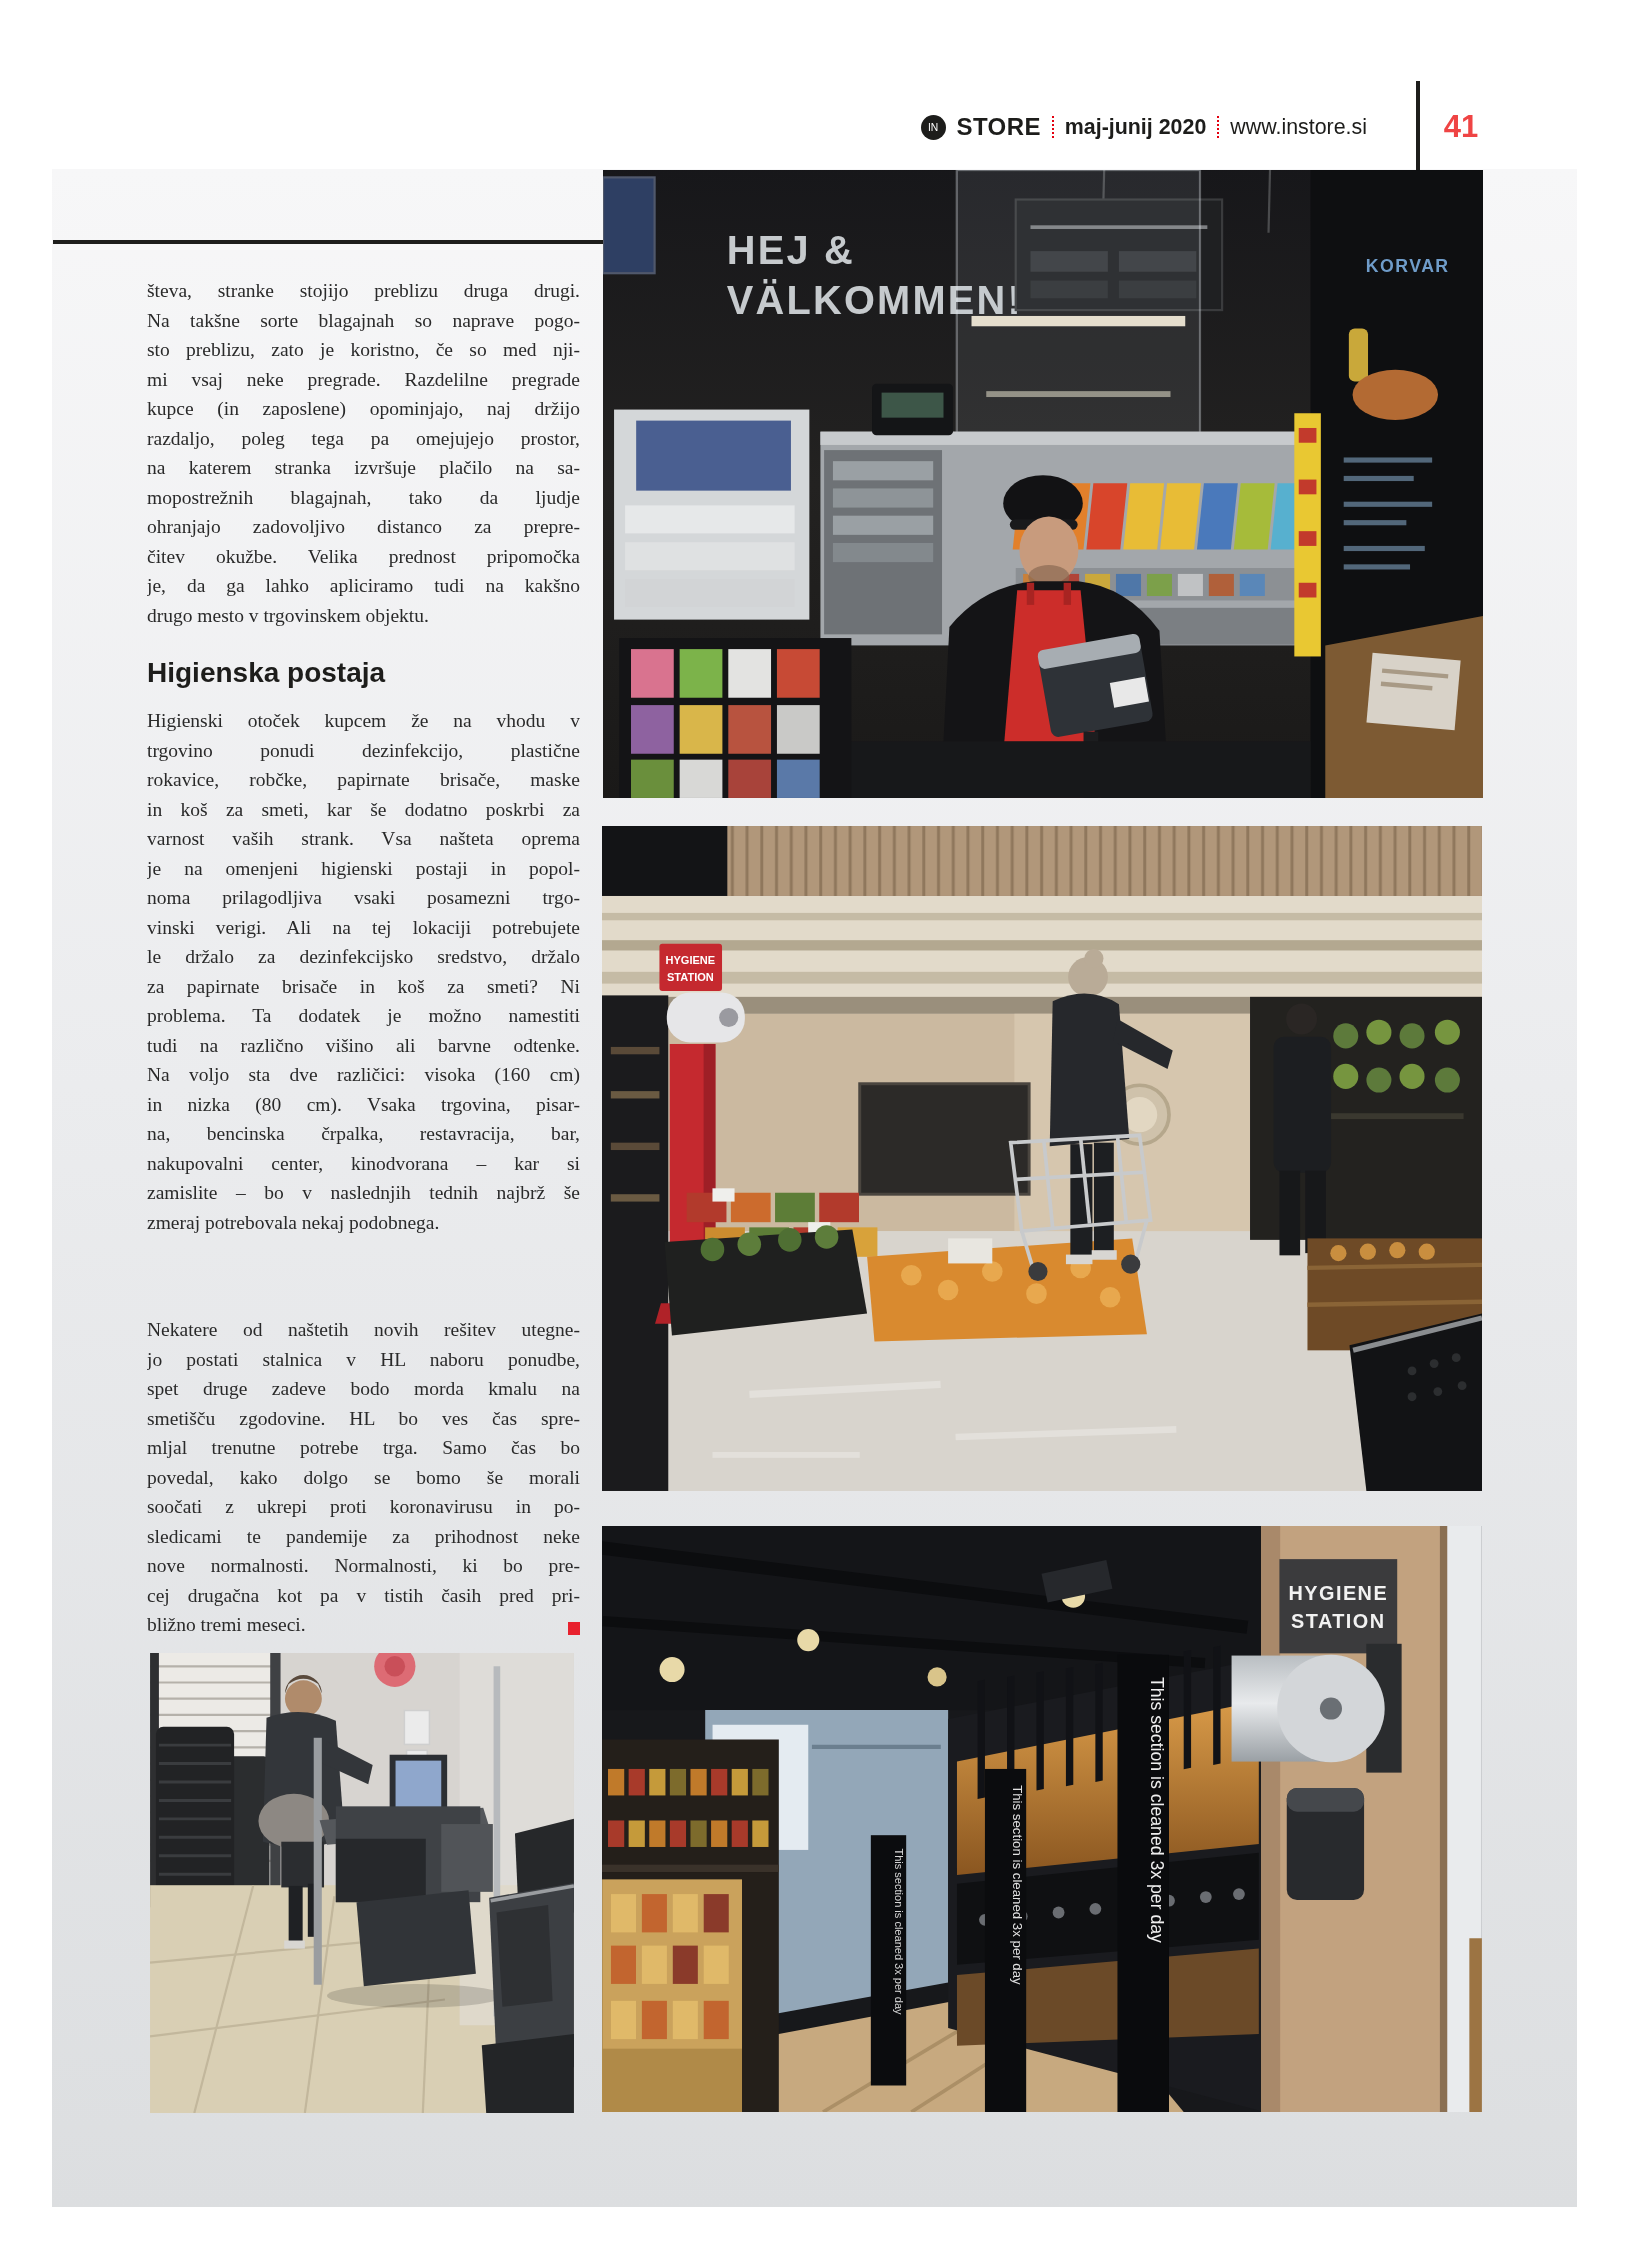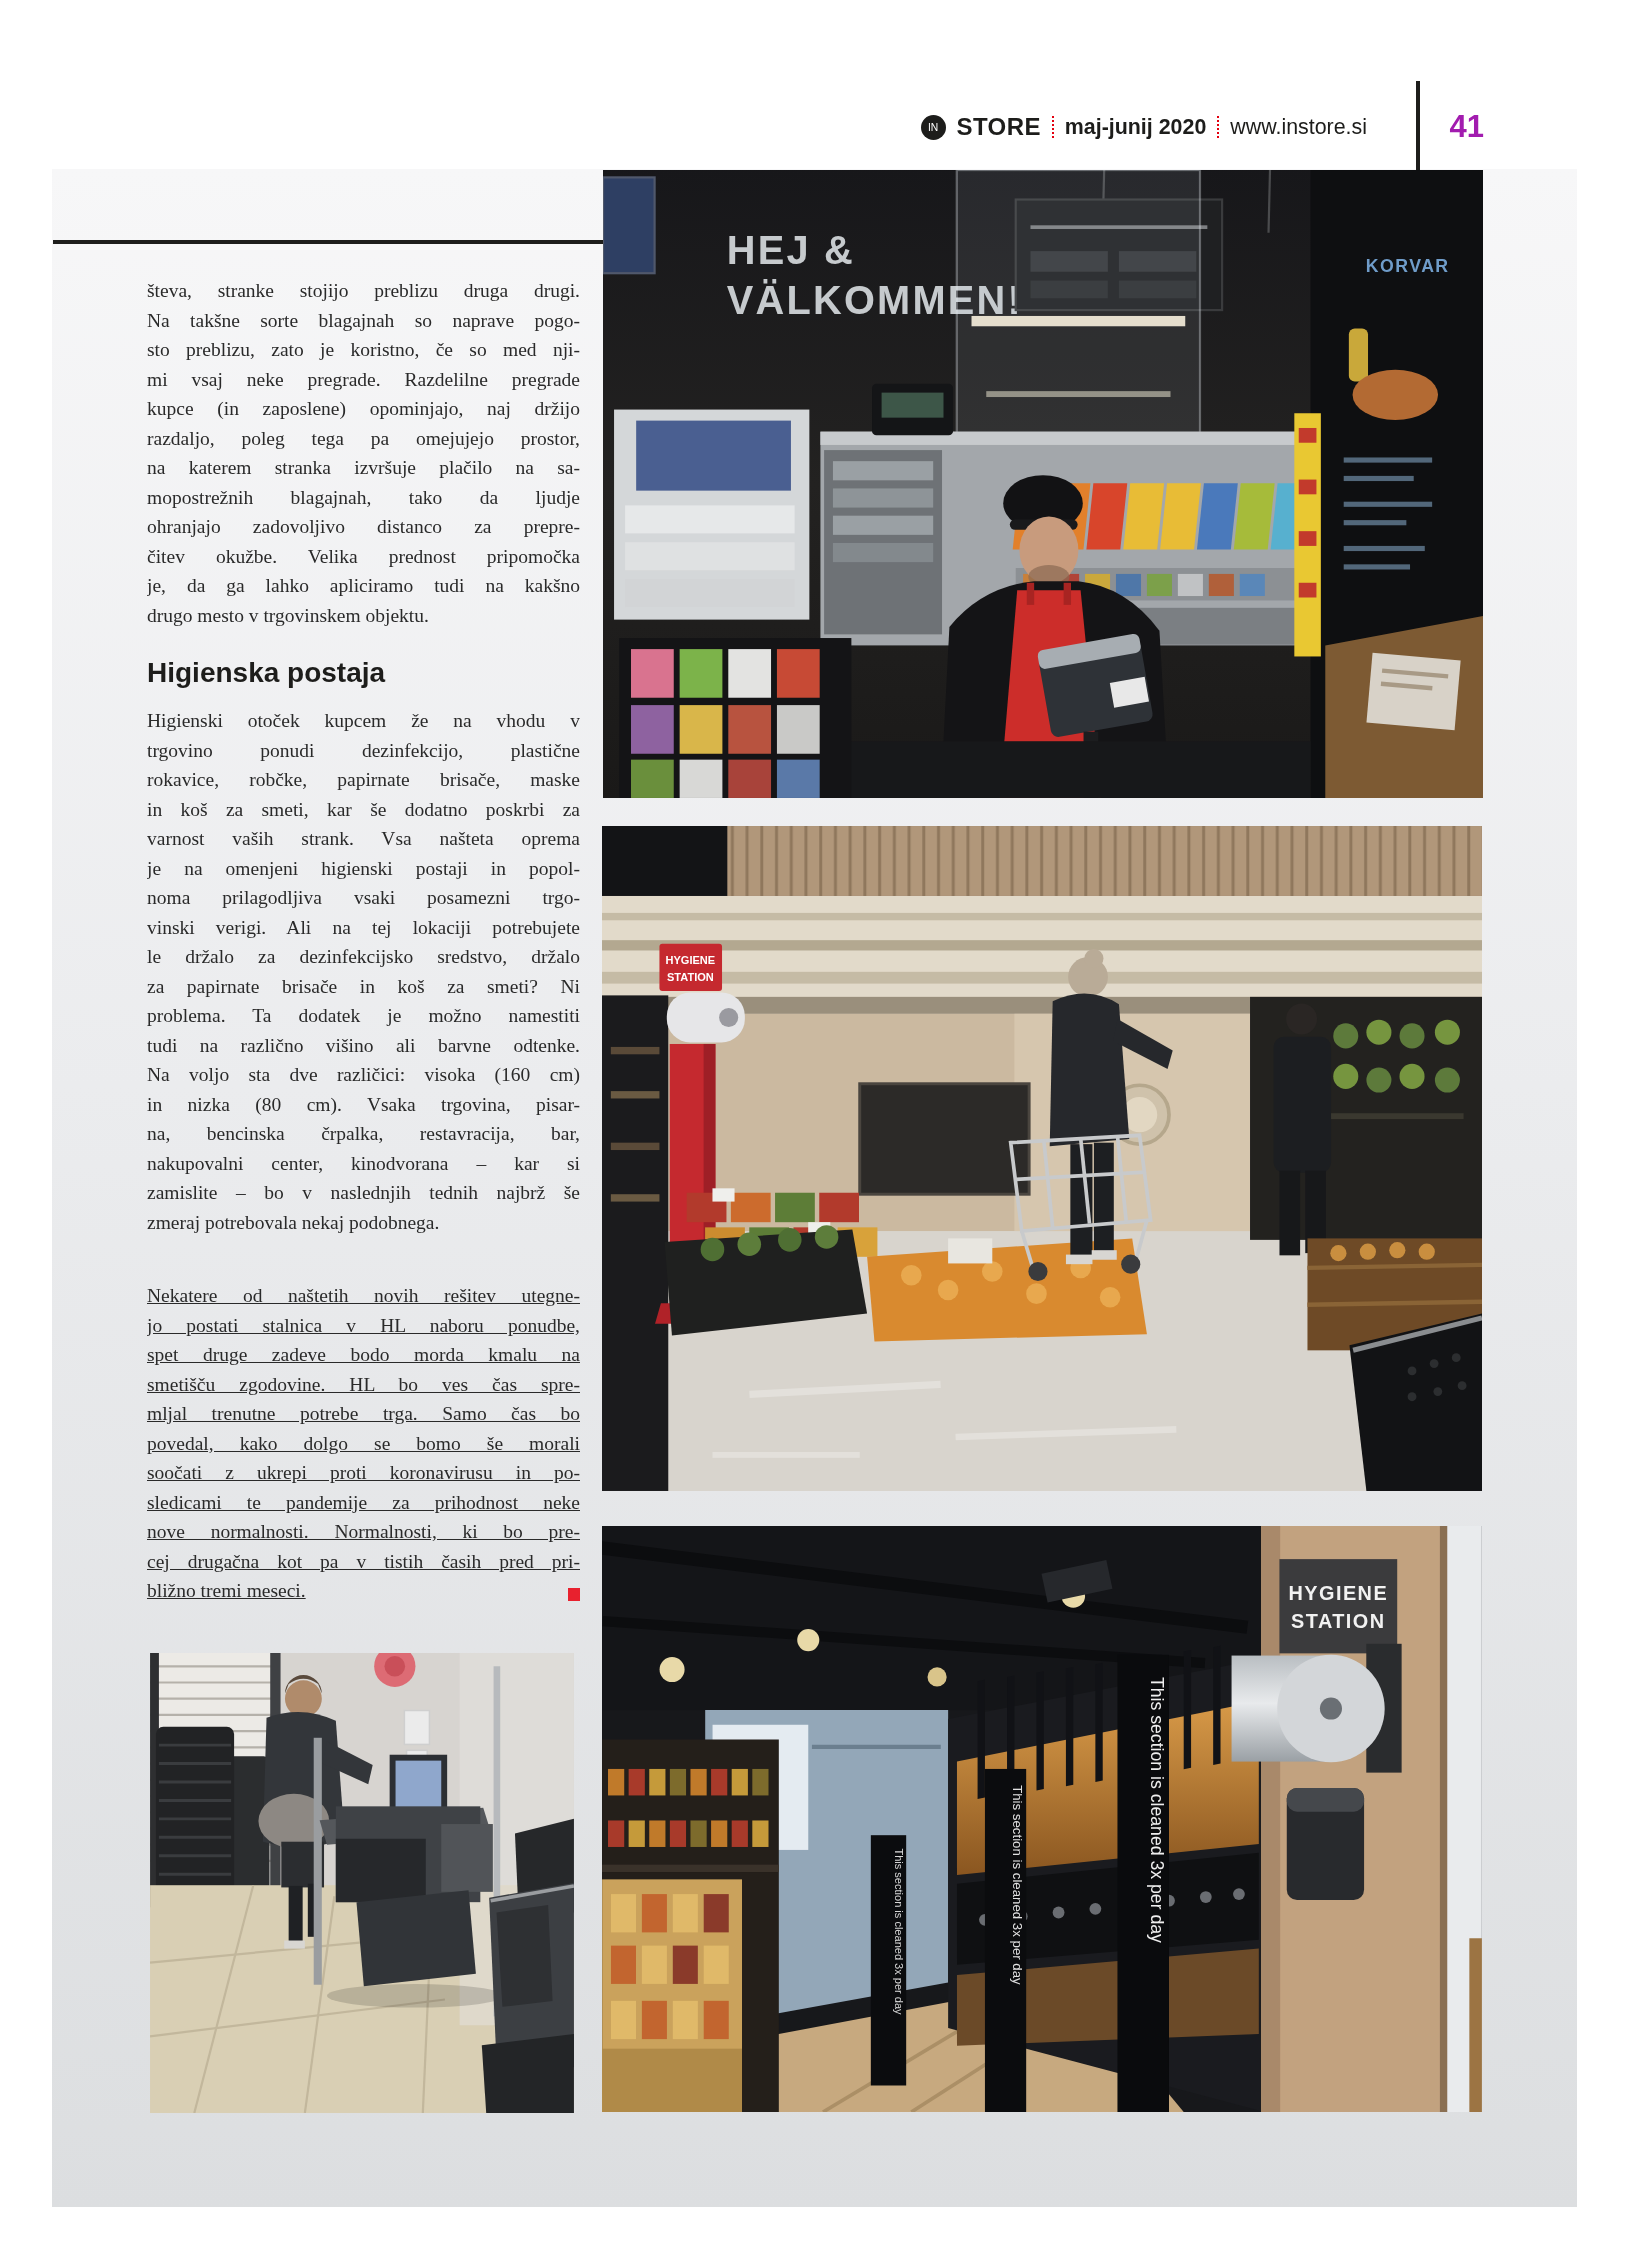--- a/index.html
+++ b/index.html
@@ -20,34 +20,34 @@
   .logo-circle{
     width:25px;height:25px;border-radius:50%;background:#1d1d1b;color:#ffffff;
     display:flex;align-items:center;justify-content:center;
     font-size:10.3px;font-weight:normal;letter-spacing:0;
   }
   .brand{font-size:24px;font-weight:bold;letter-spacing:0.4px;}
   .hsep{width:0;height:22px;border-left:2.9px dotted #e3000f;}
   .issue{font-size:21.4px;font-weight:bold;}
   .site{font-size:21.4px;font-weight:normal;}
   .pageno{
-    position:absolute;top:109px;left:1438px;width:46px;text-align:right;
-    font-size:31px;font-weight:bold;color:#a21caf;
+    position:absolute;top:109px;left:1438px;width:46px;text-align:center;
+    font-size:31px;font-weight:bold;color:#ef4444;
   }
   .textcol{
     position:absolute;left:147px;top:276px;width:433px;
     font-family:"Liberation Serif",serif;font-size:19.5px;line-height:29.5px;color:#2a2a2a;
   }
   .tline{text-align:justify;text-align-last:justify;height:29.5px;overflow:hidden;}
   .tlast{text-align-last:left;}
   .heading{
     font-family:Liberation Sans, sans-serif;font-weight:bold;font-size:28px;
     color:#1d1d1b;line-height:32px;margin:26.5px 0 17.7px 0;
   }
-  .para-c{position:relative;margin-top:44px;text-decoration:underline;}
+  .para-c{position:relative;margin-top:78px;}
   .endmark{position:absolute;right:0;bottom:5.2px;width:12.5px;height:12.5px;background:#e8212e;}
   .photo{position:absolute;overflow:hidden;background:#111;}
   #photo1{left:603px;top:170px;width:880px;height:628px;}
   #photo2{left:602px;top:826px;width:880px;height:665px;background:#d8d4cd;}
   #photo3{left:602px;top:1526px;width:880px;height:586px;}
   #photo4{left:150px;top:1653px;width:424px;height:460px;background:#d7d4d0;}
   svg{display:block;}
 </style>
 </head>
 <body>

